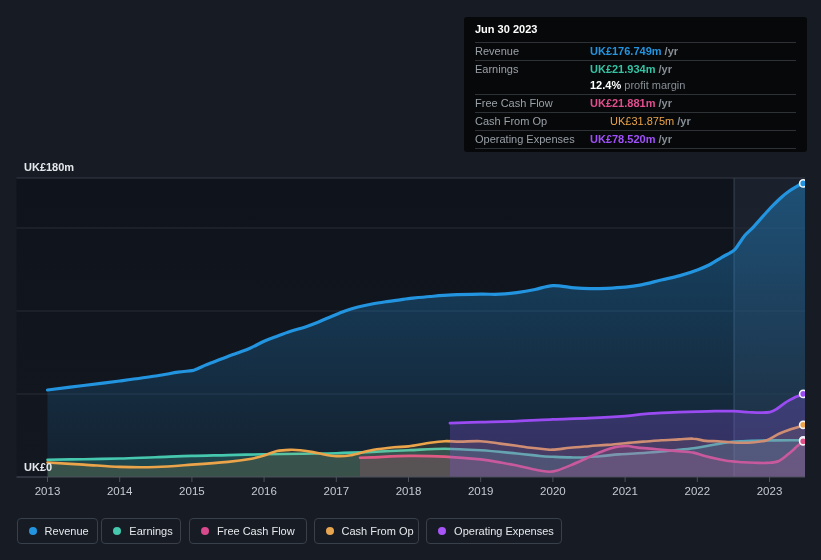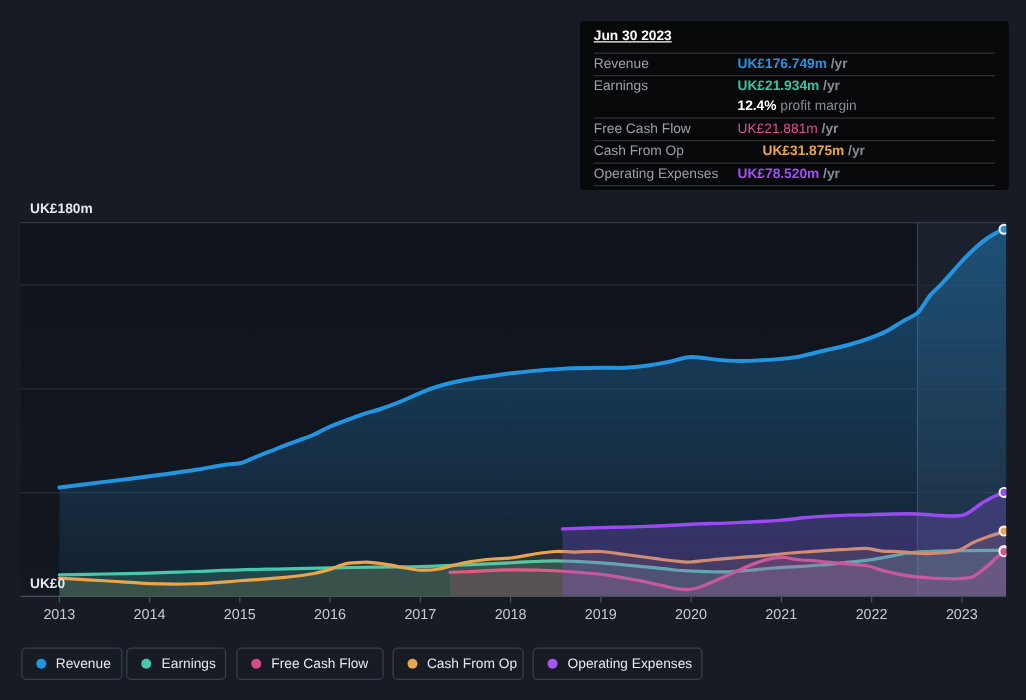--- a/index.html
+++ b/index.html
@@ -63,40 +63,40 @@
 <line x1="625.1" y1="477" x2="625.1" y2="482" stroke="#4a515c" stroke-width="1"></line>
 <text x="625.1" y="495" font-size="11.5" fill="#c6cad1" text-anchor="middle" font-family="Liberation Sans, sans-serif">2021</text>
 <line x1="697.3" y1="477" x2="697.3" y2="482" stroke="#4a515c" stroke-width="1"></line>
 <text x="697.3" y="495" font-size="11.5" fill="#c6cad1" text-anchor="middle" font-family="Liberation Sans, sans-serif">2022</text>
 <line x1="769.5" y1="477" x2="769.5" y2="482" stroke="#4a515c" stroke-width="1"></line>
 <text x="769.5" y="495" font-size="11.5" fill="#c6cad1" text-anchor="middle" font-family="Liberation Sans, sans-serif">2023</text>
 <text x="24" y="170.5" font-size="11" font-weight="bold" fill="#e4e7eb" font-family="Liberation Sans, sans-serif">UK£180m</text>
 <text x="24" y="470.5" font-size="11" font-weight="bold" fill="#e4e7eb" font-family="Liberation Sans, sans-serif">UK£0</text>
 </svg>
 <div style="position:absolute;left:464px;top:17px;width:343px;height:135px;background:#070809;border-radius:3px;box-sizing:border-box;padding:0 11px;font-size:11px;line-height:1;">
-<div style="height:25px;display:flex;align-items:center;color:#ffffff;font-weight:bold;text-decoration:underline;">Jun 30 2023</div>
+<div style="height:25px;display:flex;align-items:center;color:#ffffff;font-weight:bold;">Jun 30 2023</div>
 <div style="border-top:1px solid #2e3136;display:flex;height:16.8px;align-items:center;">
       <div style="width:115px;color:#9aa0a8;">Revenue</div>
       <div><span style="color:#2394df;font-weight:bold;">UK£176.749m</span><span style="color:#878d95;font-weight:bold;"> /yr</span></div>
     </div>
     <div style="border-top:1px solid #2e3136;display:flex;height:16.8px;align-items:center;">
       <div style="width:115px;color:#9aa0a8;">Earnings</div>
       <div><span style="color:#35c3a4;font-weight:bold;margin-top:46px;">UK£21.934m</span><span style="color:#878d95;font-weight:bold;"> /yr</span></div>
     </div>
 <div style="display:flex;height:16.8px;align-items:center;">
       <div style="width:115px;"></div>
       <div><span style="color:#fff;font-weight:bold;">12.4%</span><span style="color:#878d95;"> profit margin</span></div>
     </div>
 <div style="border-top:1px solid #2e3136;display:flex;height:16.8px;align-items:center;">
       <div style="width:115px;color:#9aa0a8;">Free Cash Flow</div>
-      <div><span style="color:#e14f8e;font-weight:normal;">UK£21.881m</span><span style="color:#878d95;font-weight:bold;"> /yr</span></div>
+      <div><span style="color:#e14f8e;font-weight:bold;">UK£21.881m</span><span style="color:#878d95;font-weight:bold;"> /yr</span></div>
     </div>
     <div style="border-top:1px solid #2e3136;display:flex;height:16.8px;align-items:center;">
       <div style="width:115px;color:#9aa0a8;">Cash From Op</div>
-      <div><span style="color:#eba44a;font-weight:bold;padding-left:20px;">UK£31.875m</span><span style="color:#878d95;font-weight:bold;"> /yr</span></div>
+      <div><span style="color:#eba44a;font-weight:normal;padding-left:20px;">UK£31.875m</span><span style="color:#878d95;font-weight:bold;"> /yr</span></div>
     </div>
     <div style="border-top:1px solid #2e3136;display:flex;height:16.8px;align-items:center;">
       <div style="width:115px;color:#9aa0a8;">Operating Expenses</div>
       <div><span style="color:#a050fa;font-weight:bold;">UK£78.520m</span><span style="color:#878d95;font-weight:bold;"> /yr</span></div>
     </div>
 <div style="border-top:1px solid #2e3136;"></div>
 </div>
 <div style="position:absolute;left:16.6px;top:518px;width:81.1px;height:26px;box-sizing:border-box;border:1px solid #394049;border-radius:4px;display:flex;align-items:center;white-space:nowrap;">
     <span style="flex:0 0 8px;display:inline-block;width:8px;height:8px;border-radius:50%;background:#2394df;margin-left:11px;margin-right:8px;"></span>
     <span style="color:#e6e8eb;font-size:11px;">Revenue</span>

